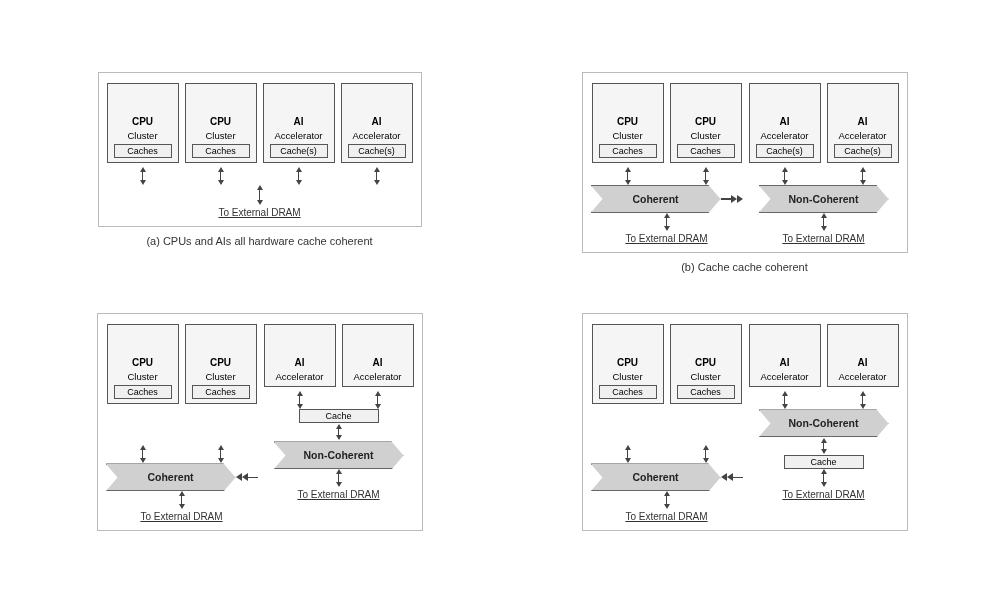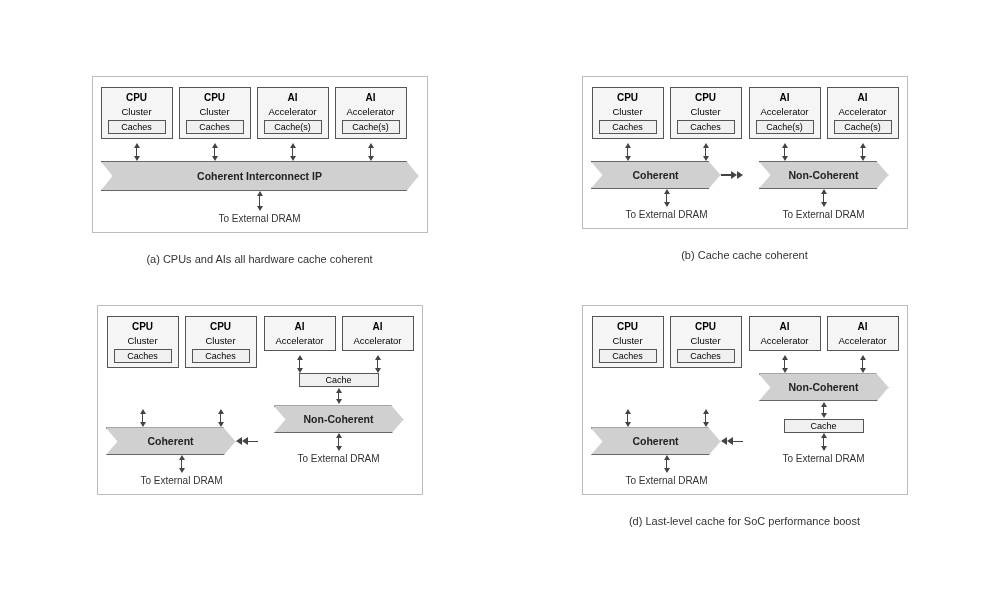--- a/index.html
+++ b/index.html
@@ -22,37 +22,38 @@
     }
     .diagram {
       display: flex;
       flex-direction: column;
       align-items: center;
       padding: 10px;
     }
     .caption {
       font-size: 11px;
       color: #333;
-      margin-top: 20px;
+      margin-top: 8px;
       text-align: center;
     }
     .cluster-block {
       width: 72px;
       padding: 4px 4px 4px 4px;
       display: flex;
       flex-direction: column;
       align-items: center;
       gap: 3px;
       border: 1.5px solid #555;
       background: #f5f5f5;
     }
     .cluster-title {
       font-weight: bold;
       font-size: 10px;
       line-height: 1.2;
+      margin-top: 28px;
     }
     .cluster-sub {
       font-size: 9.5px;
       line-height: 1.1;
     }
     .cache-box {
       border: 1.5px solid #555;
       background: #f0f0f0;
       font-size: 9px;
       padding: 1px 6px;
@@ -106,20 +107,21 @@
       content: '';
       width: 0; height: 0;
       border-top: 4px solid transparent;
       border-bottom: 4px solid transparent;
       border-right: 6px solid #444;
     }
     .to-dram {
       font-size: 10px;
       color: #333;
       margin-top: 2px;
+      text-decoration: underline;
     }
     
     .v-double {
       display: flex;
       flex-direction: column;
       align-items: center;
     }
     .v-double .tip-up {
       width: 0; height: 0;
       border-left: 3.5px solid transparent;
@@ -197,21 +199,20 @@
           </div>
         <div class="vert-arrow">
             <div class="v-double">
               <div class="tip-up"></div>
               <div class="v-line" style="height:8px"></div>
               <div class="tip-down"></div>
             </div>
           </div>
       </div>
 
-      <div class="banner" style="width:318px; height:30px; margin:0 auto;">Coherent Interconnect IP</div>
 
       <div style="display:flex;flex-direction:column;align-items:center;margin-top:0;">
         <div class="v-double">
           <div class="tip-up"></div>
           <div class="v-line" style="height:10px"></div>
           <div class="tip-down"></div>
         </div>
         <div class="to-dram">To External DRAM</div>
       </div>
     </div>
@@ -509,16 +510,15 @@
             <div class="v-double">
                 <div class="tip-up"></div>
                 <div class="v-line" style="height:8px"></div>
                 <div class="tip-down"></div>
               </div>
             <div class="to-dram">To External DRAM</div>
           </div>
         </div>
       </div>
     </div>
-    <div class="caption">(d) Last-level cache for SoC performance boost</div>
   </div>
 
 </div>
 
 </body></html>

